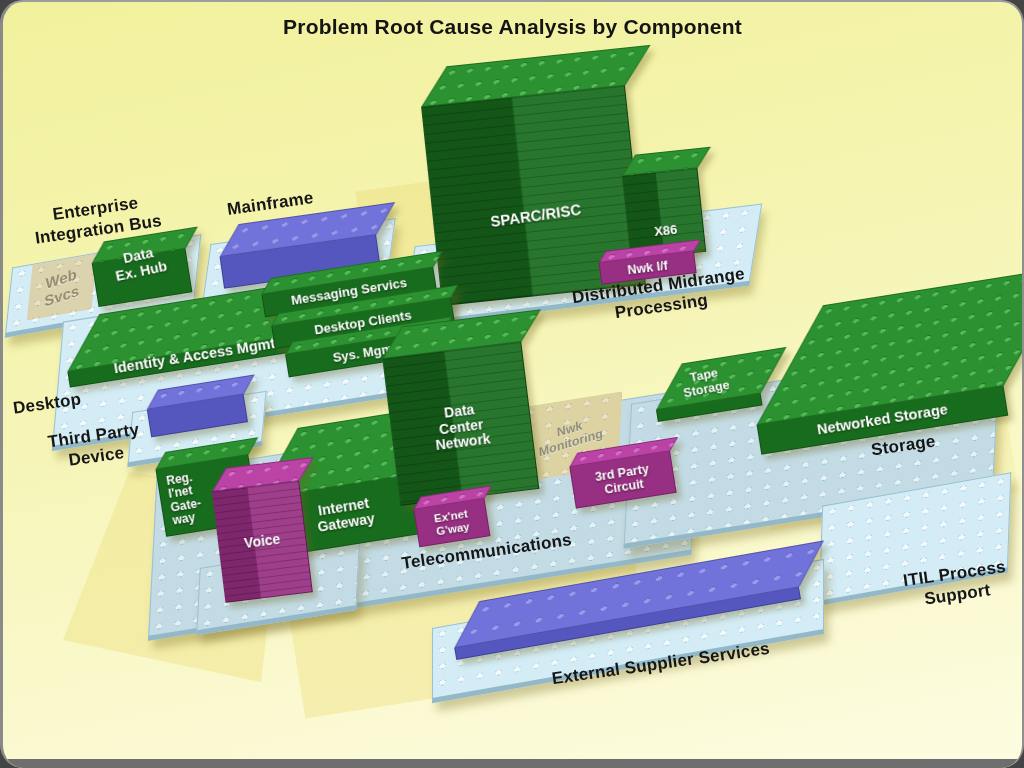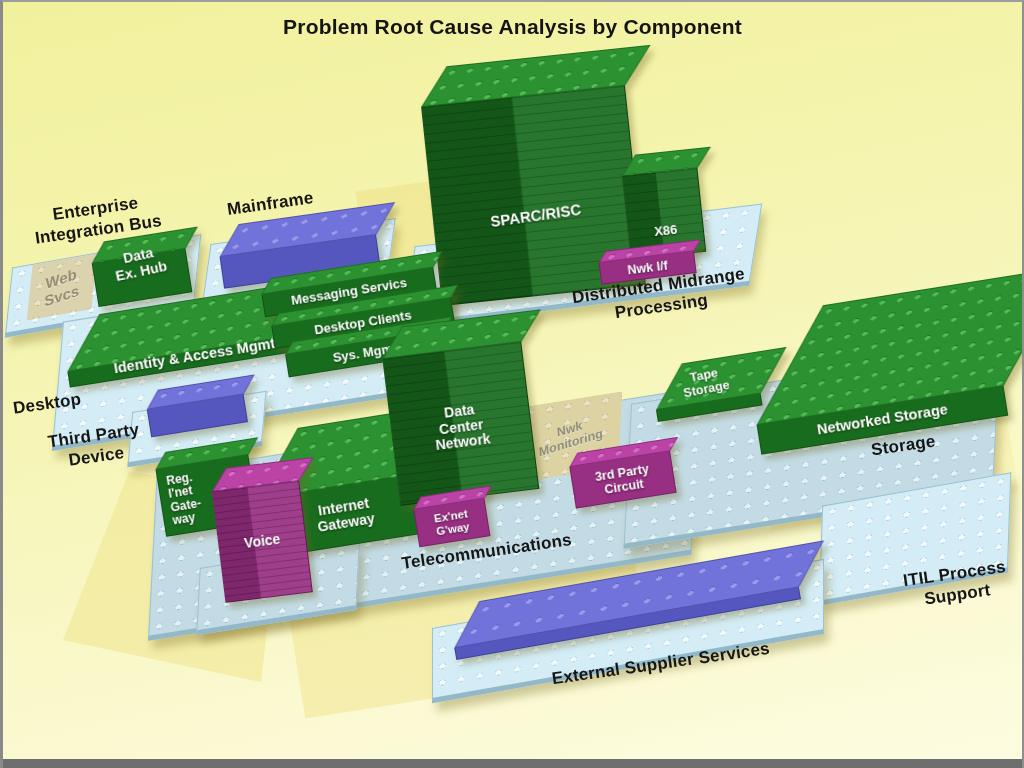--- a/index.html
+++ b/index.html
@@ -1,19 +1,19 @@
 <!DOCTYPE html>
 <html><head>
 <meta charset="utf-8">
 <style>
   html,body{margin:0;padding:0;background:#444;font-family:"Liberation Sans",sans-serif;}
   .stage{position:relative;width:1024px;height:768px;overflow:hidden;
     background:linear-gradient(168deg,#f1f19c 0%,#f6f5b6 45%,#fdfce2 100%);
     border-left:3px solid #8a8a8a;border-top:2px solid #9d9d9d;border-right:2px solid #8f8f8f;
-    box-sizing:border-box;}
+    box-sizing:border-box;border-radius:23px;}
   .bottom-bar{position:absolute;left:0;right:0;bottom:0;height:9px;background:#6e6e6e;z-index:9;}
   .title{position:absolute;top:13px;left:0;width:100%;text-align:center;
     font-size:21px;font-weight:bold;color:#141414;letter-spacing:.2px;z-index:8;}
   .patch{position:absolute;z-index:1;}
   .glabel{position:absolute;font-weight:bold;color:#161616;white-space:pre-line;
     transform:rotate(-8deg);font-size:17px;line-height:1.22;z-index:6;letter-spacing:.2px;}
   .plate{position:absolute;z-index:2;background-color:#d3ecf5;
     background-image:radial-gradient(ellipse 5.5px 4px at 50% 40%,#f3fafc 0 55%,#9dc4d4 63%,transparent 70%);
     background-size:19px 16px;border:1px solid #9cc0cf;border-bottom:5px solid #93b9c9;
     box-shadow:5px 9px 8px rgba(125,112,40,.35);}

